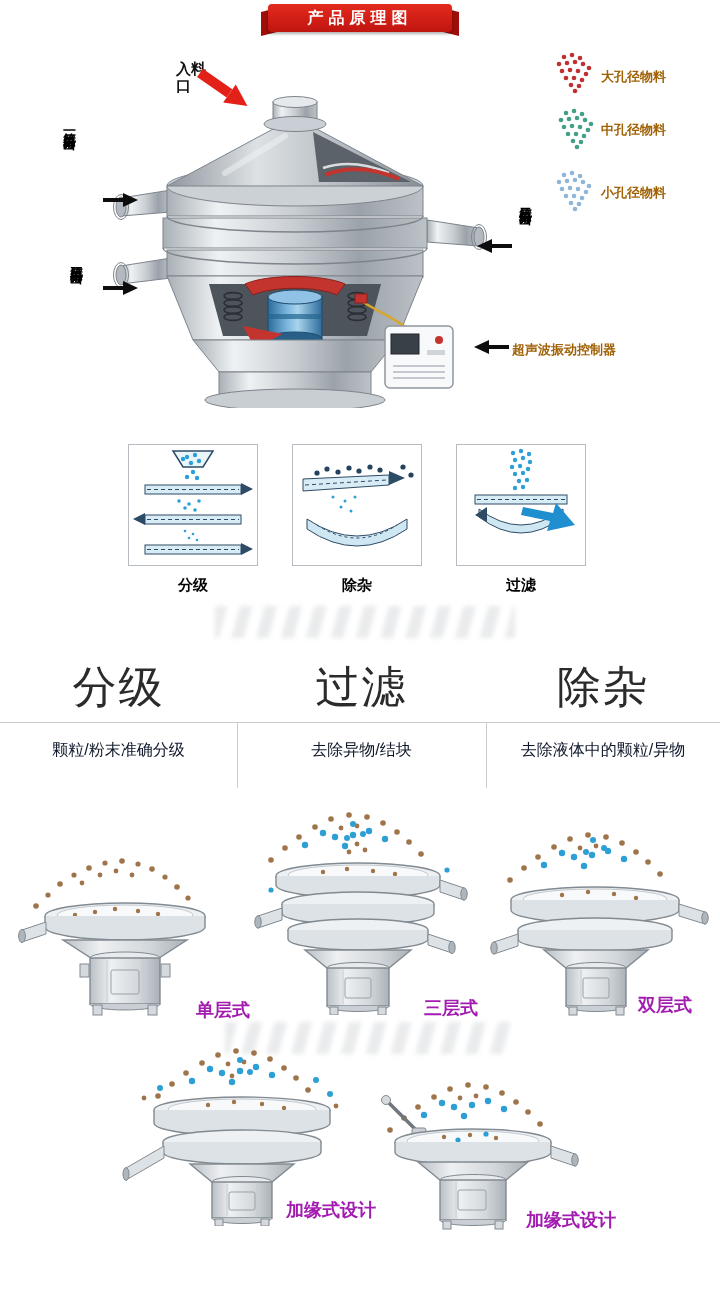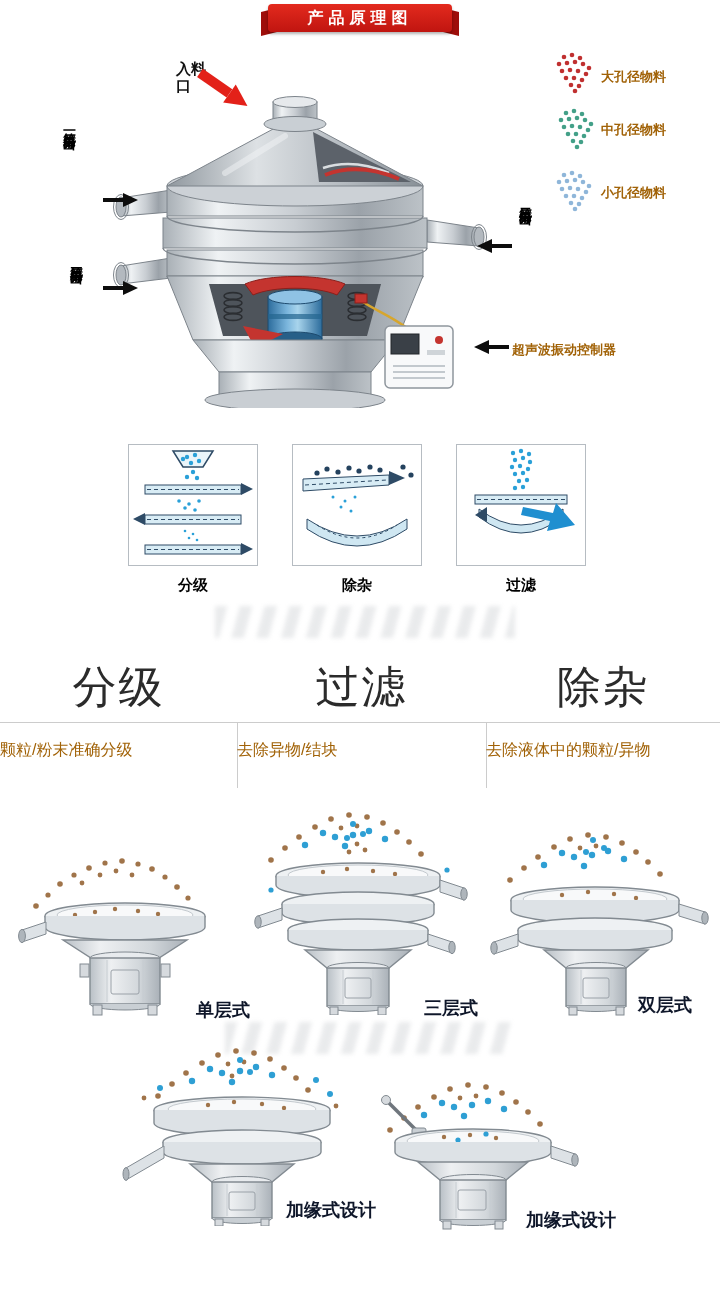--- a/index.html
+++ b/index.html
@@ -30,24 +30,24 @@
   .arr.l .sh { right:0; } .arr.l .hd { right:20px; border-right:15px solid #0d0d0d; }
 
   
   .fbox { position:absolute; top:444px; width:130px; height:122px; border:1px solid #b6bcc2; background:#fff; }
   .flab { position:absolute; top:576px; width:130px; text-align:center; font-size:15px; font-weight:bold; color:#000; }
 
   
   .hline { position:absolute; left:0; top:722px; width:720px; height:1px; background:#cccccc; }
   .vline { position:absolute; top:722px; width:1px; height:66px; background:#cccccc; }
   .ftitle { position:absolute; top:658px; font-size:44px; color:#2b2b2b; text-align:center; letter-spacing:2px; }
-  .fdesc  { position:absolute; top:740px; font-size:16px; color:#a16207; }
-
-  
-  .mlab { position:absolute; font-size:18px; font-weight:bold; color:#0f172a; }
+  .fdesc  { position:absolute; top:740px; font-size:16px; color:#0f172a; text-align:center; }
+
+  
+  .mlab { position:absolute; font-size:18px; font-weight:bold; color:#a21caf; }
 
   
   .wm { position:absolute; height:32px; opacity:.35; filter:blur(2px);
         background:repeating-linear-gradient(105deg,#c3c7cb 0 12px,transparent 12px 24px); }
 </style>
 </head>
 <body>
 
 <div class="page">
 

